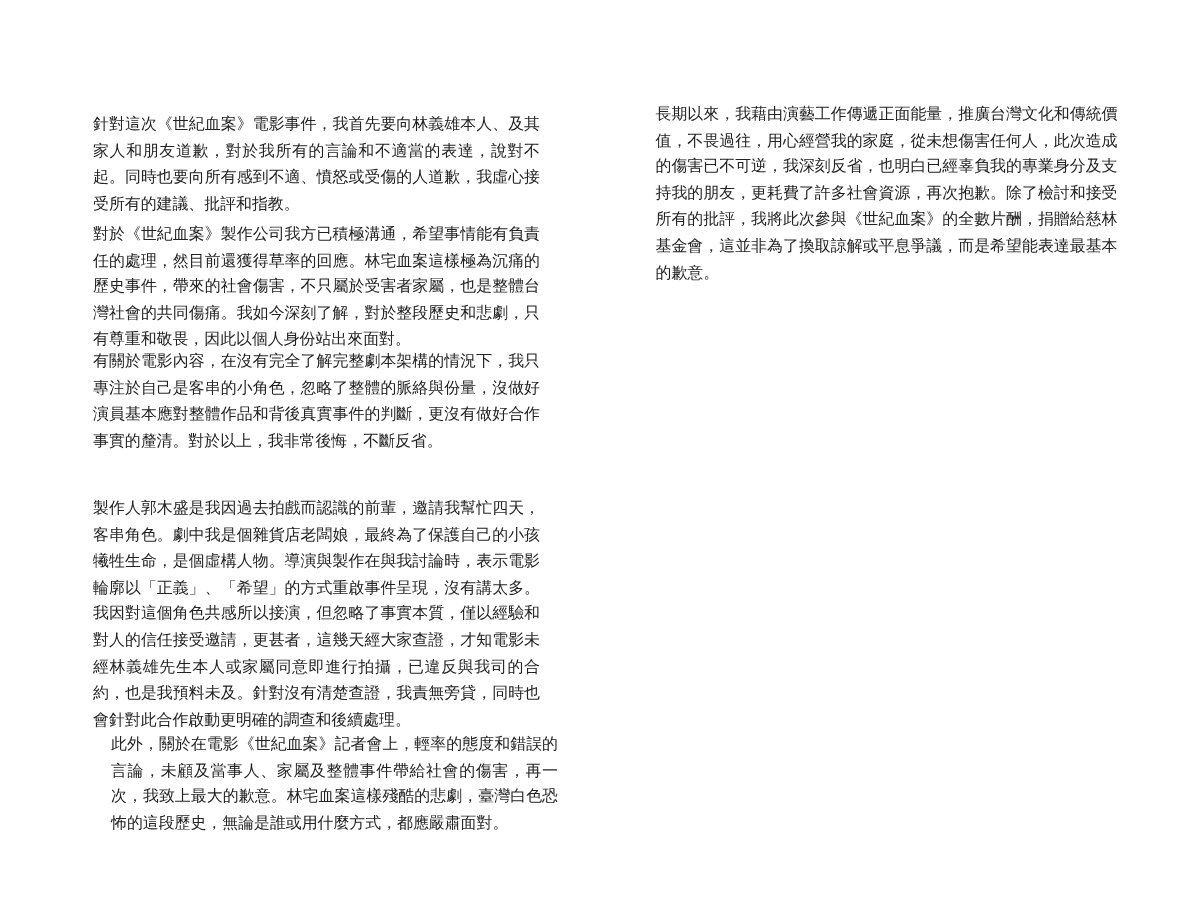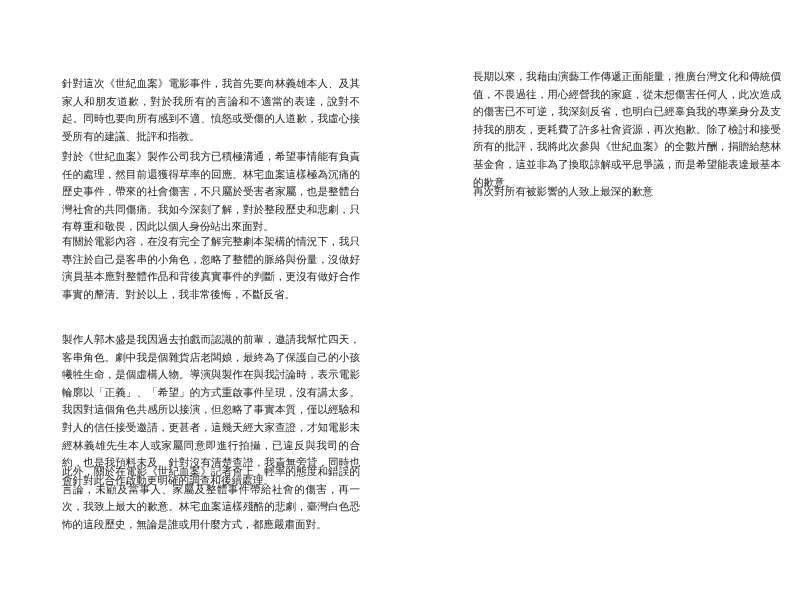--- a/index.html
+++ b/index.html
@@ -42,39 +42,38 @@
     .para {
       position: absolute;
       margin: 0;
       font-size: 10.6px;
       line-height: 17.6px;
       color: #222;
       text-align: justify;
       letter-spacing: 0px;
     }
     .page-left .para { left: 62px; width: 298px; }
-    .page-right .para { left: 37px; width: 308px; margin-left: 36px; }
+    .page-right .para { left: 37px; width: 308px; }
 
     .p1 { top: 75px; }
     .p2 { top: 148px; }
     .p3 { top: 233px; }
     .p4 { top: 309px; margin-top: 22px; }
-    .p5 { top: 463px; }
+    .p5 { top: 488px; margin-left: 12px; }
 
     .r1 { top: 68px; }
     .r2 { top: 183px; }
     .r3 { top: 206px; }
   </style>
 </head>
 <body>
 
 <div class="page page-left">
   <p class="para p1">針對這次《世紀血案》電影事件，我首先要向林義雄本人、及其家人和朋友道歉，對於我所有的言論和不適當的表達，說對不起。同時也要向所有感到不適、憤怒或受傷的人道歉，我虛心接受所有的建議、批評和指教。</p>
   <p class="para p2">對於《世紀血案》製作公司我方已積極溝通，希望事情能有負責任的處理，然目前還獲得草率的回應。林宅血案這樣極為沉痛的歷史事件，帶來的社會傷害，不只屬於受害者家屬，也是整體台灣社會的共同傷痛。我如今深刻了解，對於整段歷史和悲劇，只有尊重和敬畏，因此以個人身份站出來面對。</p>
   <p class="para p3">有關於電影內容，在沒有完全了解完整劇本架構的情況下，我只專注於自己是客串的小角色，忽略了整體的脈絡與份量，沒做好演員基本應對整體作品和背後真實事件的判斷，更沒有做好合作事實的釐清。對於以上，我非常後悔，不斷反省。</p>
   <p class="para p4">製作人郭木盛是我因過去拍戲而認識的前輩，邀請我幫忙四天，客串角色。劇中我是個雜貨店老闆娘，最終為了保護自己的小孩犧牲生命，是個虛構人物。導演與製作在與我討論時，表示電影輪廓以「正義」、「希望」的方式重啟事件呈現，沒有講太多。我因對這個角色共感所以接演，但忽略了事實本質，僅以經驗和對人的信任接受邀請，更甚者，這幾天經大家查證，才知電影未經林義雄先生本人或家屬同意即進行拍攝，已違反與我司的合約，也是我預料未及。針對沒有清楚查證，我責無旁貸，同時也會針對此合作啟動更明確的調查和後續處理。</p>
   <p class="para p5">此外，關於在電影《世紀血案》記者會上，輕率的態度和錯誤的言論，未顧及當事人、家屬及整體事件帶給社會的傷害，再一次，我致上最大的歉意。林宅血案這樣殘酷的悲劇，臺灣白色恐怖的這段歷史，無論是誰或用什麼方式，都應嚴肅面對。</p>
 </div>
 
 <div class="page page-right">
   <p class="para r1">長期以來，我藉由演藝工作傳遞正面能量，推廣台灣文化和傳統價值，不畏過往，用心經營我的家庭，從未想傷害任何人，此次造成的傷害已不可逆，我深刻反省，也明白已經辜負我的專業身分及支持我的朋友，更耗費了許多社會資源，再次抱歉。除了檢討和接受所有的批評，我將此次參與《世紀血案》的全數片酬，捐贈給慈林基金會，這並非為了換取諒解或平息爭議，而是希望能表達最基本的歉意。</p>
-  <p class="para r2">再次對所有被影響的人致上最深的歉意</p>
 </div>
 
 </body></html>

